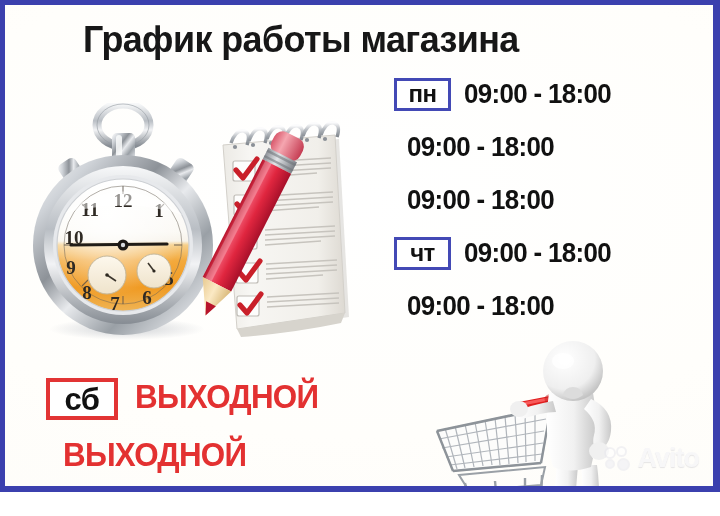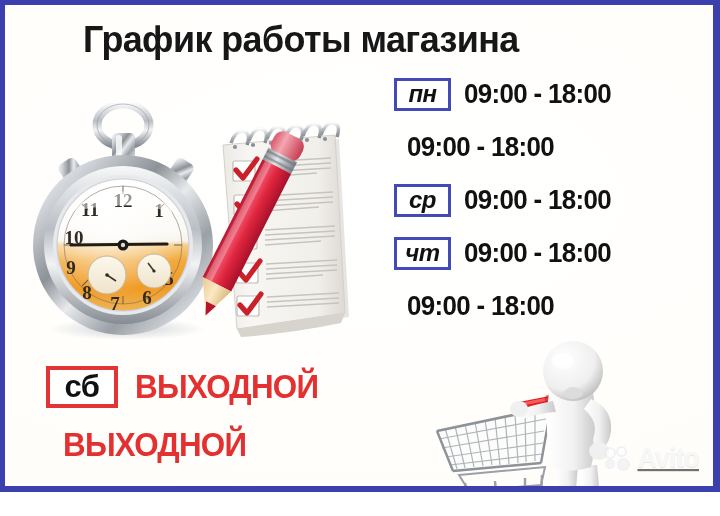--- a/index.html
+++ b/index.html
@@ -22,31 +22,31 @@
     font-family:"Liberation Sans",sans-serif;white-space:nowrap;
     transform:scaleX(0.97);transform-origin:left center;
   }
 
   
   .sched{position:absolute;left:389px;top:72px;}
   .srow{display:flex;align-items:center;height:34px;margin-bottom:19px;}
   .daybox{
     width:57px;height:33px;box-sizing:border-box;border:3px solid #4349b5;
     background:#fff;display:flex;align-items:center;justify-content:center;
-    font-size:24px;font-weight:bold;color:#111;line-height:1;letter-spacing:-0.5px;font-style:italic;
+    font-size:24px;font-weight:bold;color:#111;line-height:1;letter-spacing:-0.5px;
   }
   .hours{
     margin-left:13px;font-size:27px;font-weight:bold;color:#111;
     letter-spacing:-0.7px;white-space:nowrap;transform:scaleX(0.96);
     transform-origin:left center;
   }
 
   
   .weekend{position:absolute;left:41px;top:360px;}
-  .wrow{display:flex;align-items:center;height:43px;margin-bottom:15px;}
+  .wrow{display:flex;align-items:flex-start;height:43px;margin-bottom:15px;margin-top:13px;}
   .wbox{
     width:72px;height:42px;box-sizing:border-box;border:4px solid #e23434;
     background:#fff;display:flex;align-items:center;justify-content:center;
     font-size:31px;font-weight:bold;color:#111;line-height:1;letter-spacing:-0.6px;
   }
   .wlabel{
     margin-left:17px;font-size:33px;font-weight:bold;color:#e33131;
     letter-spacing:-0.8px;white-space:nowrap;transform:scaleX(0.95);
     transform-origin:left center;
   }
@@ -54,21 +54,20 @@
   
   .art{position:absolute;}
   #stopwatch-art{left:14px;top:98px;width:210px;height:238px;}
   #notepad-art{left:192px;top:112px;width:168px;height:228px;}
   #shopper-art{left:424px;top:330px;width:212px;height:182px;}
 
   
   .avito{
     position:absolute;right:14px;bottom:12px;display:flex;align-items:center;
     opacity:.55;
-    text-decoration:underline;
   }
   .avito .mark{width:30px;height:26px;position:relative;margin-right:4px;}
   .avito .mark i{position:absolute;border-radius:50%;background:#fff;
      border:2px solid #e8e8ee;box-sizing:border-box;}
   .avito .mark i:nth-child(1){width:12px;height:12px;left:0;top:1px;}
   .avito .mark i:nth-child(2){width:11px;height:11px;left:12px;top:0;}
   .avito .mark i:nth-child(3){width:10px;height:10px;left:1px;top:13px;background:#ededf3;}
   .avito .mark i:nth-child(4){width:13px;height:13px;left:13px;top:12px;background:#ededf3;}
   .avito .wordmark{font-size:27px;font-weight:bold;color:#f3f3f7;
      text-shadow:0 1px 1px rgba(150,150,165,.45);letter-spacing:-1px;}
@@ -312,21 +311,20 @@
 
     <div class="sched">
       <div class="srow">
         <div class="daybox">пн</div>
         <div class="hours">09:00 - 18:00</div>
       </div>
       <div class="srow">
         <div class="hours">09:00 - 18:00</div>
       </div>
       <div class="srow">
-        <div class="daybox">ср</div>
         <div class="hours">09:00 - 18:00</div>
       </div>
       <div class="srow">
         <div class="daybox">чт</div>
         <div class="hours">09:00 - 18:00</div>
       </div>
       <div class="srow">
         <div class="hours">09:00 - 18:00</div>
       </div>
     </div>

